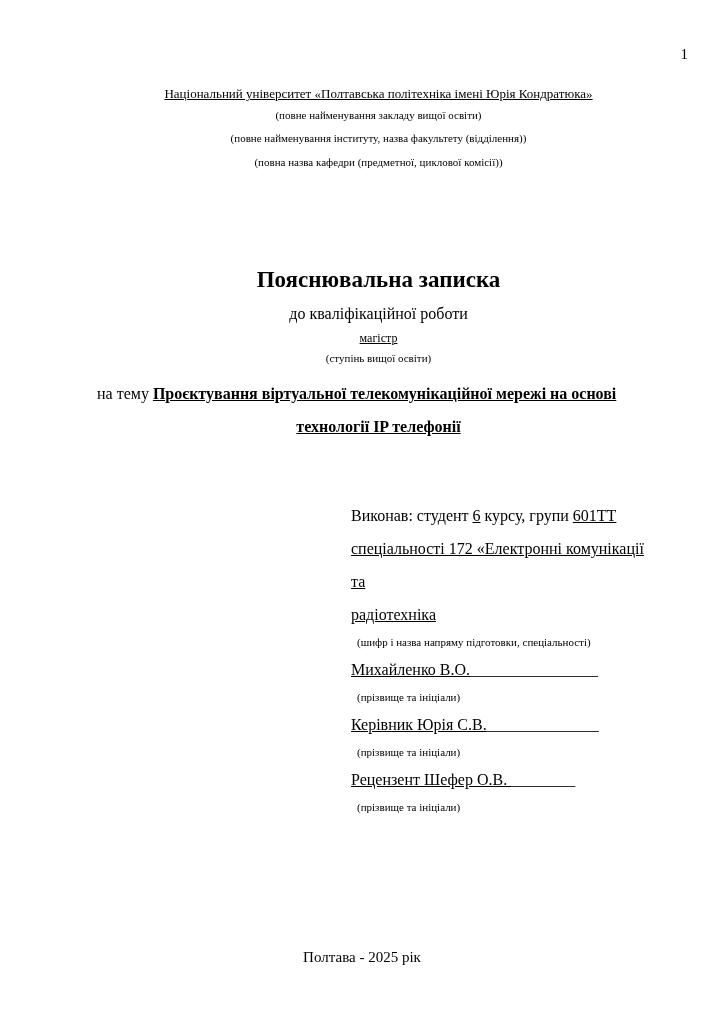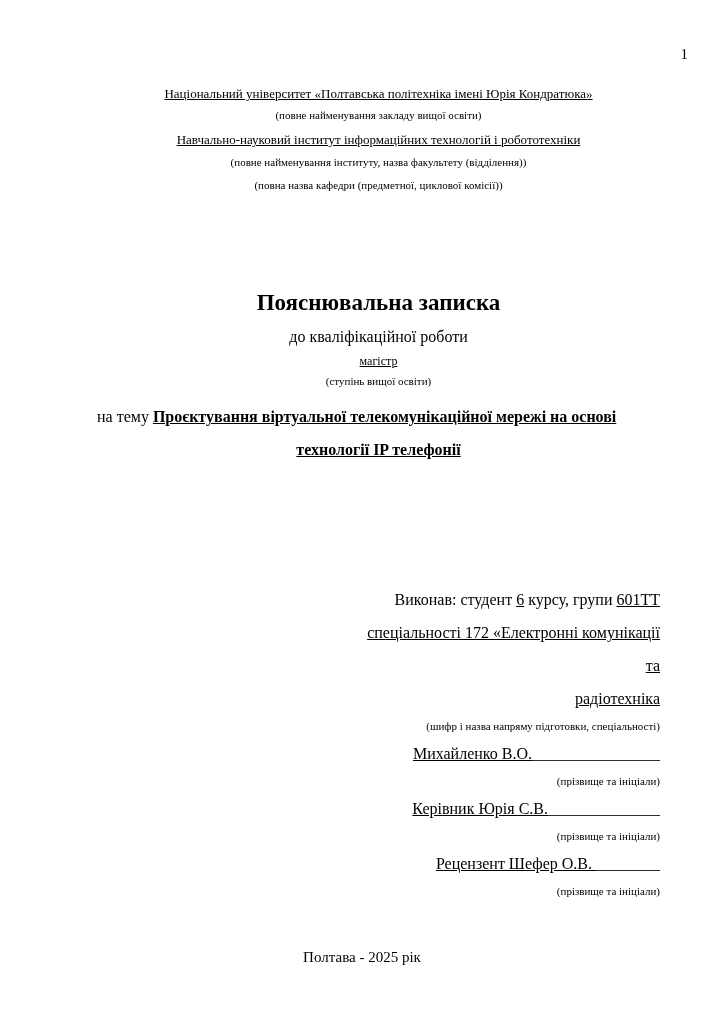--- a/index.html
+++ b/index.html
@@ -61,23 +61,23 @@
     font-size: 16px;
     line-height: 33px;
     text-align: left;
   }
   .topic-line2 {
     font-size: 16px;
     line-height: 33px;
     text-align: center;
   }
   .author-block {
-    margin-top: 117px;
+    margin-top: 56px;
     margin-left: 254px;
-    text-align: right;
+    text-align: left;
   }
   .a-line {
     font-size: 16px;
     line-height: 33px;
   }
   .a-caption {
     font-size: 11px;
     line-height: 22px;
     padding-left: 6px;
   }
@@ -95,21 +95,20 @@
 
 <div class="page">
 
   <div class="page-number">1</div>
 
   <div class="content">
 
     <div class="header">
       <div class="hline">Національний університет «Полтавська політехніка імені Юрія Кондратюка»</div>
       <div class="caption">(повне найменування закладу вищої освіти)</div>
-      <div class="hline">Навчально-науковий інститут інформаційних технологій і робототехніки</div>
       <div class="caption">(повне найменування інституту, назва факультету (відділення))</div>
       <div class="caption">(повна назва кафедри (предметної, циклової комісії))</div>
     </div>
 
     <div class="title-block">
       <div class="main-title">Пояснювальна записка</div>
       <div class="subtitle">до кваліфікаційної роботи</div>
       <div class="degree"><span class="u">магістр</span></div>
       <div class="caption degree-caption">(ступінь вищої освіти)</div>
       <div class="topic-line1"><span>на тему </span><span class="bold-u">Проєктування віртуальної телекомунікаційної мережі на основі</span></div>

